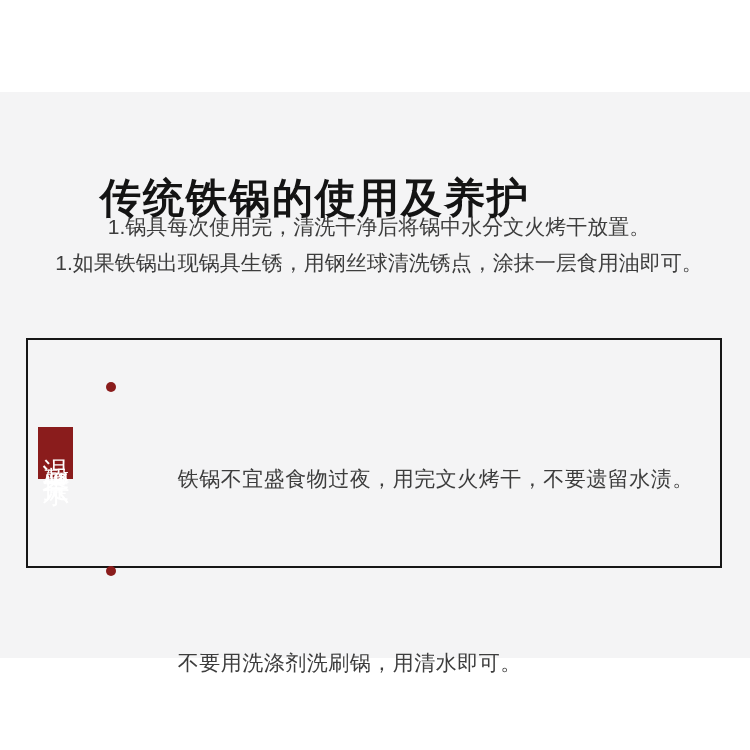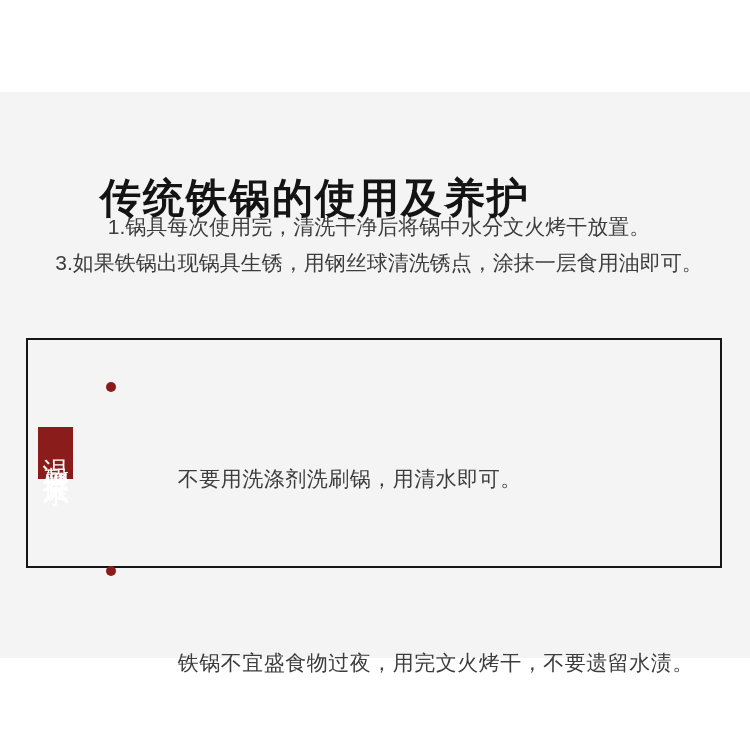--- a/index.html
+++ b/index.html
@@ -99,34 +99,34 @@
 <body>
 
 <div class="page">
 
   <div class="gray-band"></div>
 
   <h1 class="page-title">传统铁锅的使用及养护</h1>
 
   <div class="steps">
     <div class="step-line">1.锅具每次使用完，清洗干净后将锅中水分文火烤干放置。</div>
-    <div class="step-line">3.如果铁锅出现锅具生锈，用钢丝球清洗锈点，涂抹一层食用油即可。</div>
+    <div class="step-line">1.如果铁锅出现锅具生锈，用钢丝球清洗锈点，涂抹一层食用油即可。</div>
   </div>
 
   <div class="tips-box">
     <div class="tips-badge">温馨提示</div>
 
     <ul class="tips-list">
       <li>
         <span class="dot"></span>
-        <span>不要用洗涤剂洗刷锅，用清水即可。</span>
+        <span>铁锅不宜盛食物过夜，用完文火烤干，不要遗留水渍。</span>
       </li>
       <li>
         <span class="dot"></span>
-        <span>铁锅不宜盛食物过夜，用完文火烤干，不要遗留水渍。</span>
+        <span>不要用洗涤剂洗刷锅，用清水即可。</span>
       </li>
       <li>
         
         
       </li>
     </ul>
   </div>
 
 </div>
 

